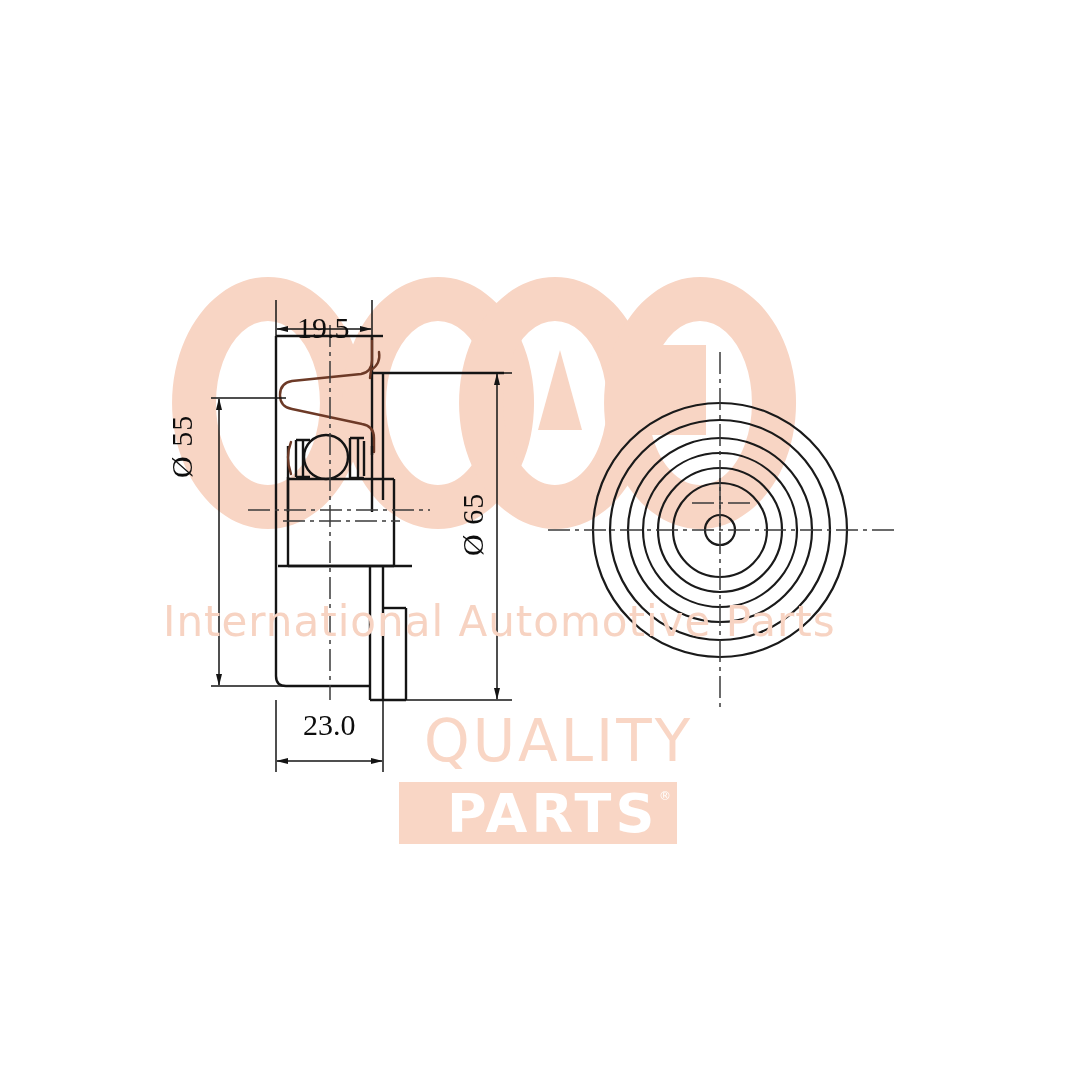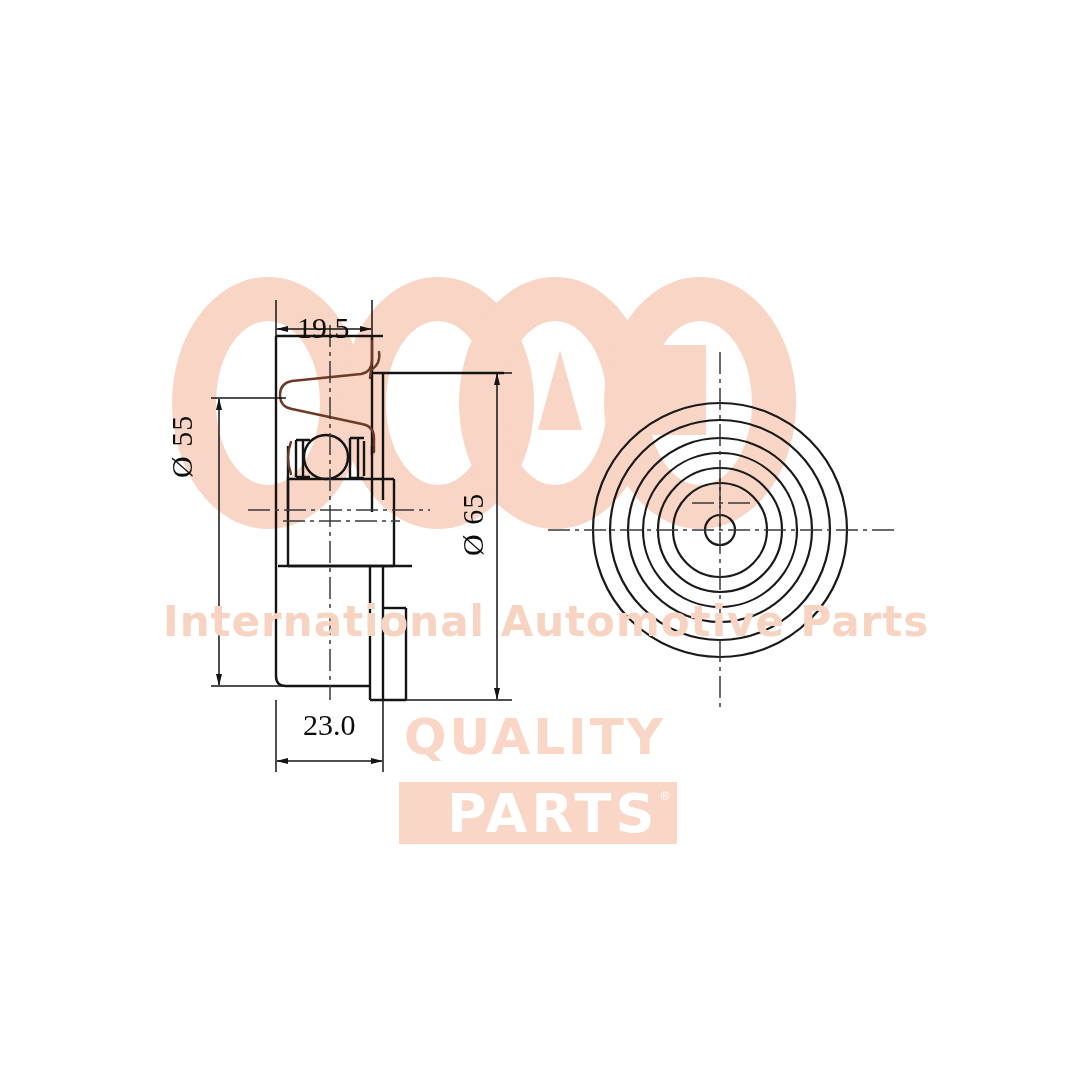--- a/index.html
+++ b/index.html
@@ -14,34 +14,34 @@
   #wm-layer{z-index:1;}
   #draw-layer{z-index:2;}
   #txt-layer{z-index:3;}
 
   
   .wm-tagline{
     position:absolute;
     left:163px; top:601px;
     width:754px;
     font-family:"DejaVu Sans", sans-serif;
-    font-weight:700;
+    font-weight:400;
     font-size:42px;
     letter-spacing:1.0px;
     color:#f7d3c2;
     white-space:nowrap;
     line-height:1;
     user-select:none;
   }
   .wm-quality{
     position:absolute;
-    left:404px; top:712px;
-    font-family:"DejaVu Sans", sans-serif;
-    font-weight:700;
-    font-size:50px;
+    left:424px; top:712px;
+    font-family:"DejaVu Sans", sans-serif;
+    font-weight:400;
+    font-size:58px;
     letter-spacing:3px;
     color:#f9d6c5;
     line-height:1;
     white-space:nowrap;
     user-select:none;
   }
   .wm-parts-box{
     position:absolute;
     left:399px; top:782px;
     width:278px; height:62px;

